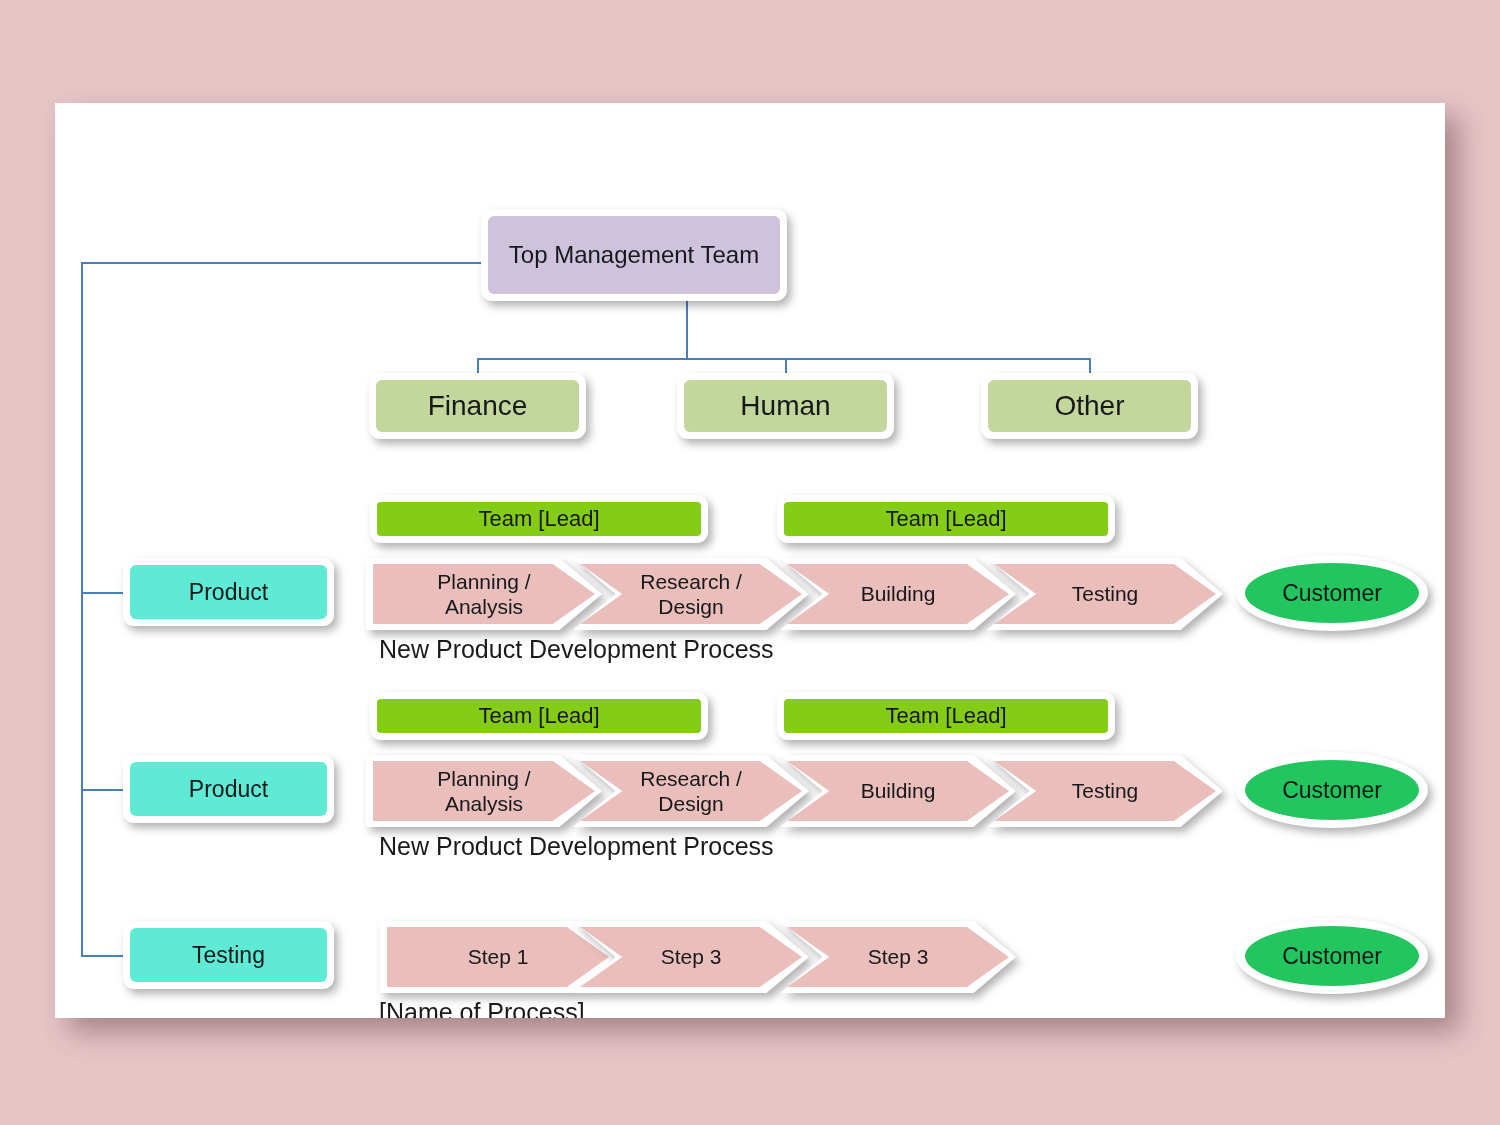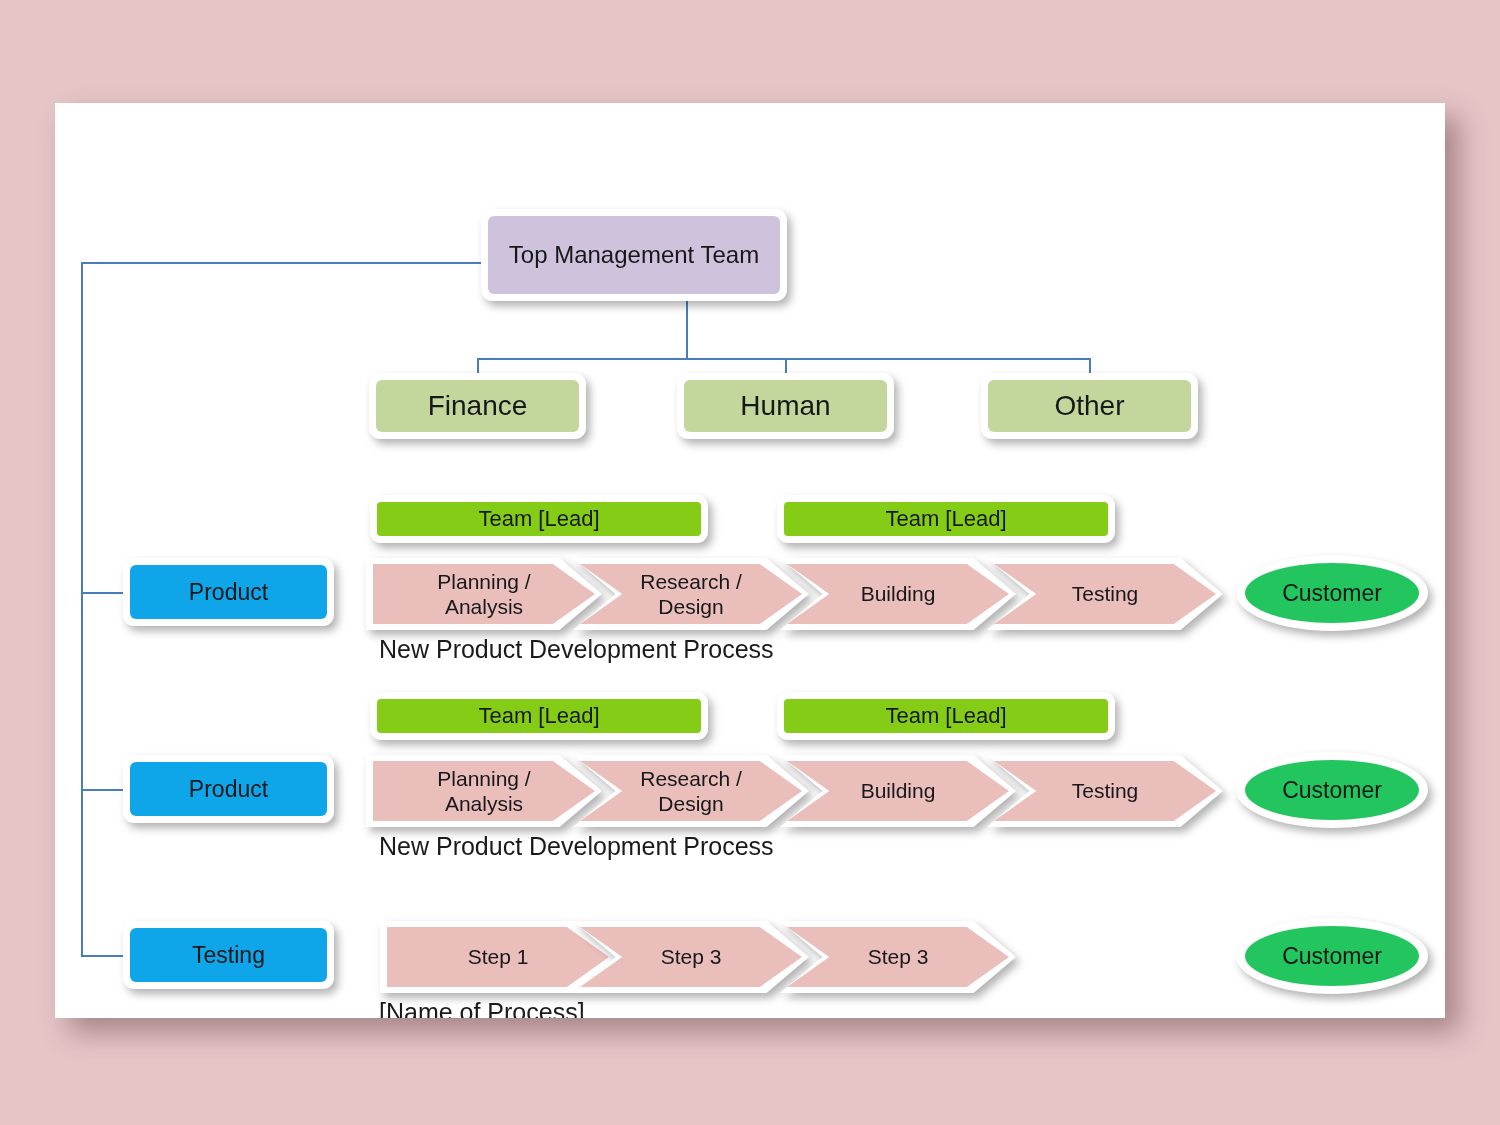--- a/index.html
+++ b/index.html
@@ -57,21 +57,21 @@
     display: flex;
     align-items: center;
     justify-content: center;
     text-align: center;
     line-height: 1.22;
     color: #17181a;
   }
 
   .node.purple > .fill { background: #cfc2dd; font-size: 24px; }
   .node.green  > .fill { background: #c3d69b; font-size: 28px; }
-  .node.blue   > .fill { background: #0ea5e9; font-size: 23px; text-align: center; }
+  .node.blue   > .fill { background: #5eead4; font-size: 23px; text-align: center; }
   .node.khaki  > .fill { background: #84cc16; font-size: 22px; border-radius: 4px; }
 
   
   .node.ellipse { border-radius: 50%; padding: 8px 9px; }
   .node.ellipse > .fill {
     background: #22c55e;
     border-radius: 50%;
     font-size: 23px;
   }
 

